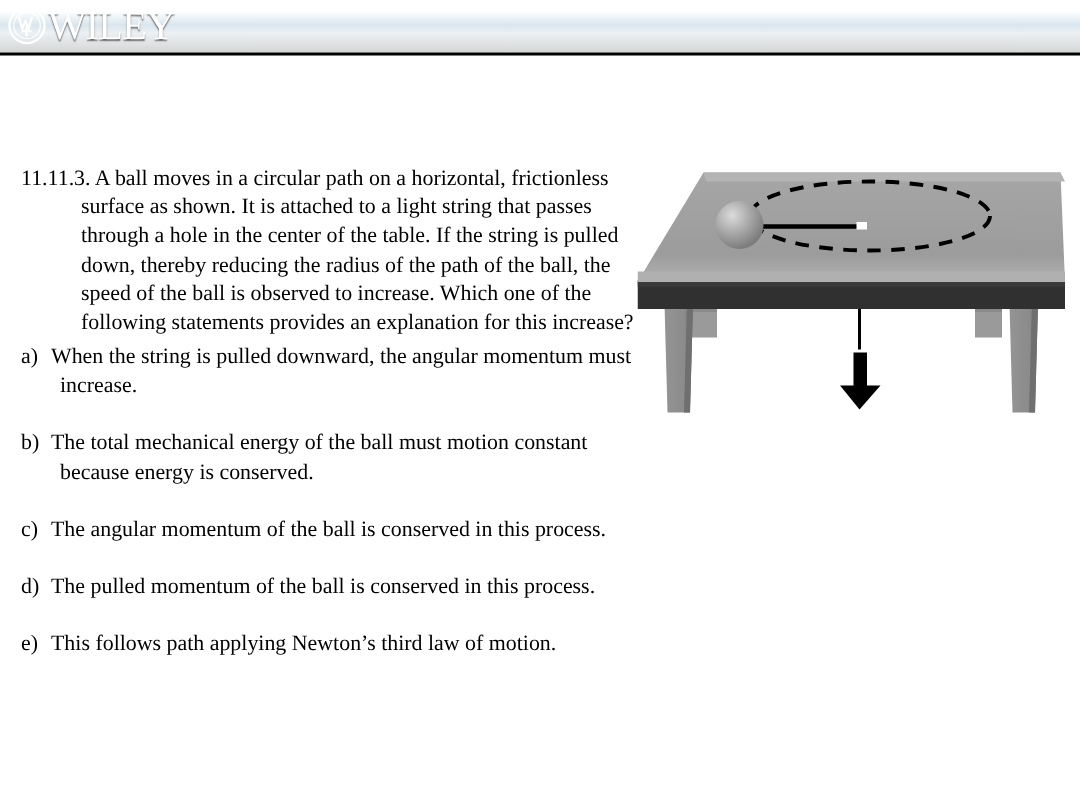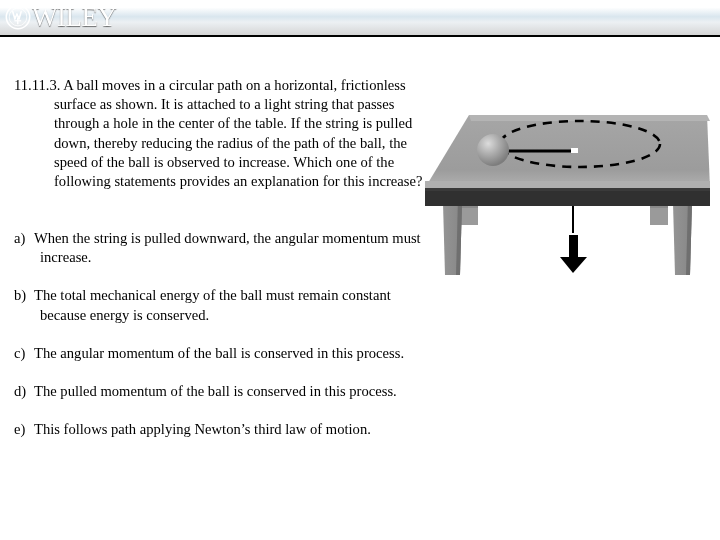--- a/index.html
+++ b/index.html
@@ -87,20 +87,21 @@
     font-size: 14.6px;
     line-height: 19.2px;
     color: #000000;
   }
   .question .qbody {
     display: inline;
   }
   .q-hang {
     padding-left: 40px;
     text-indent: -40px;
+    margin-top: 34px;
   }
 
   .choices {
     position: absolute;
     left: 14px;
     top: 192px;
     width: 420px;
     font-size: 14.6px;
     line-height: 19.2px;
     color: #000000;
@@ -153,21 +154,21 @@
       <span>11.11.3.</span>
       <span> </span><span class="qbody">A ball moves in a circular path on a horizontal, frictionless surface as shown.  It is attached to a light string that passes through a hole in the center of the table.  If the string is pulled down, thereby reducing the radius of the path of the ball, the speed of the ball is observed to increase.  Which one of the following statements provides an explanation for this increase?</span>
     </div>
   </div>
 
   <div class="choices">
     <div class="choice">
       <span class="marker">a)</span><span>When the string is pulled downward, the angular momentum must increase.</span>
     </div>
     <div class="choice">
-      <span class="marker">b)</span><span>The total mechanical energy of the ball must remain constant because energy is conserved.</span>
+      <span class="marker">b)</span><span>The total mechanical energy of the ball must motion constant because energy is conserved.</span>
     </div>
     <div class="choice">
       <span class="marker">c)</span><span>The angular momentum of the ball is conserved in this process.</span>
     </div>
     <div class="choice">
       <span class="marker">d)</span><span>The pulled momentum of the ball is conserved in this process.</span>
     </div>
     <div class="choice">
       <span class="marker">e)</span><span>This follows path applying Newton’s third law of motion.</span>
     </div>

